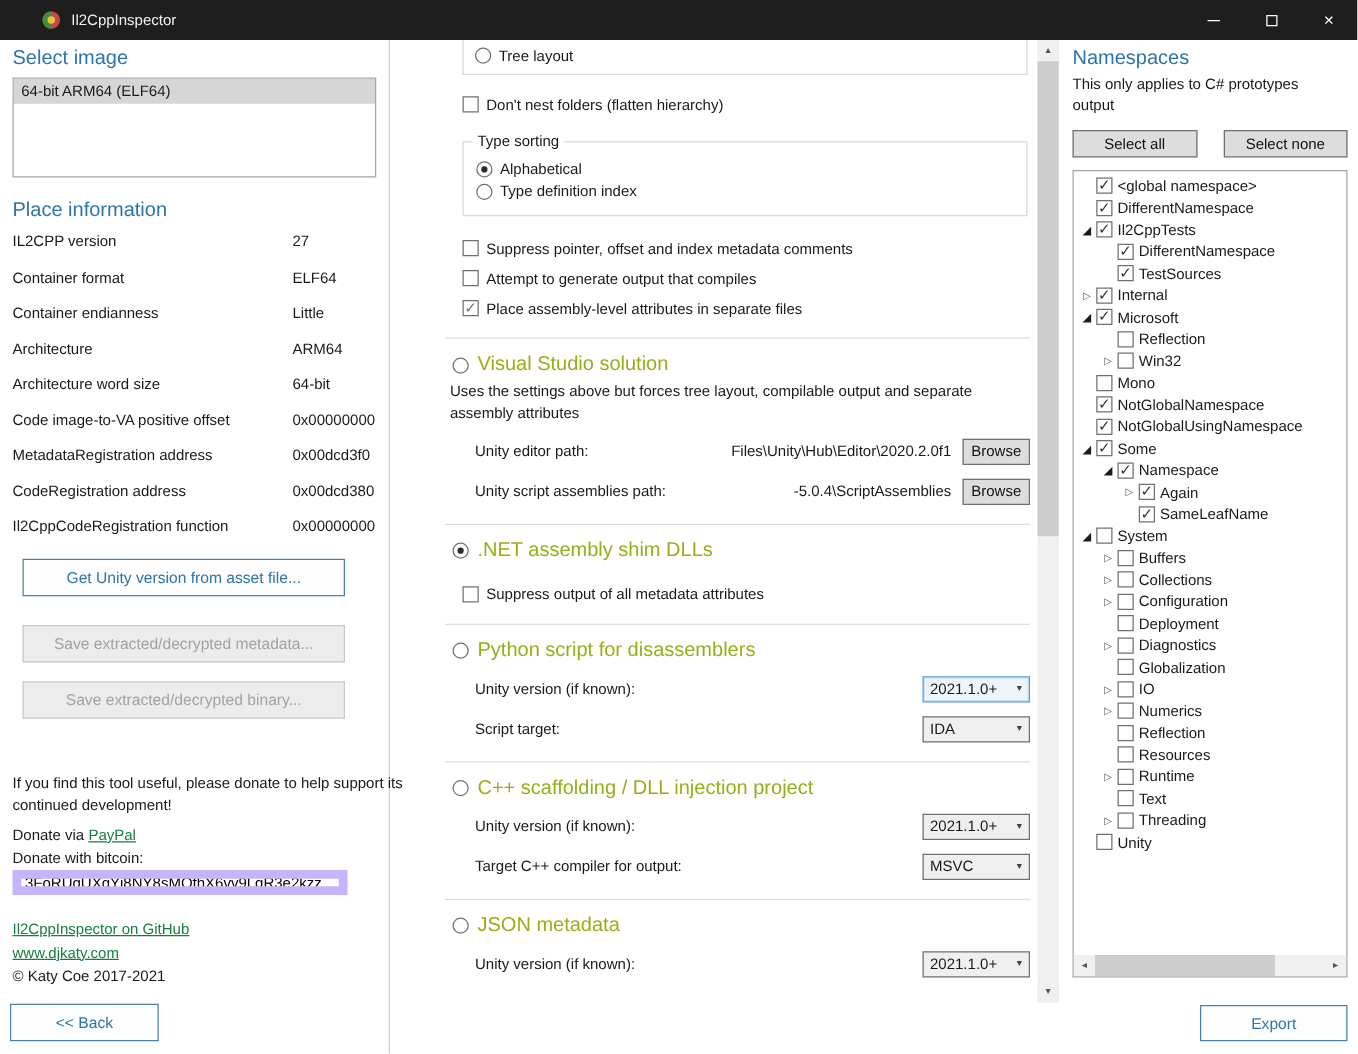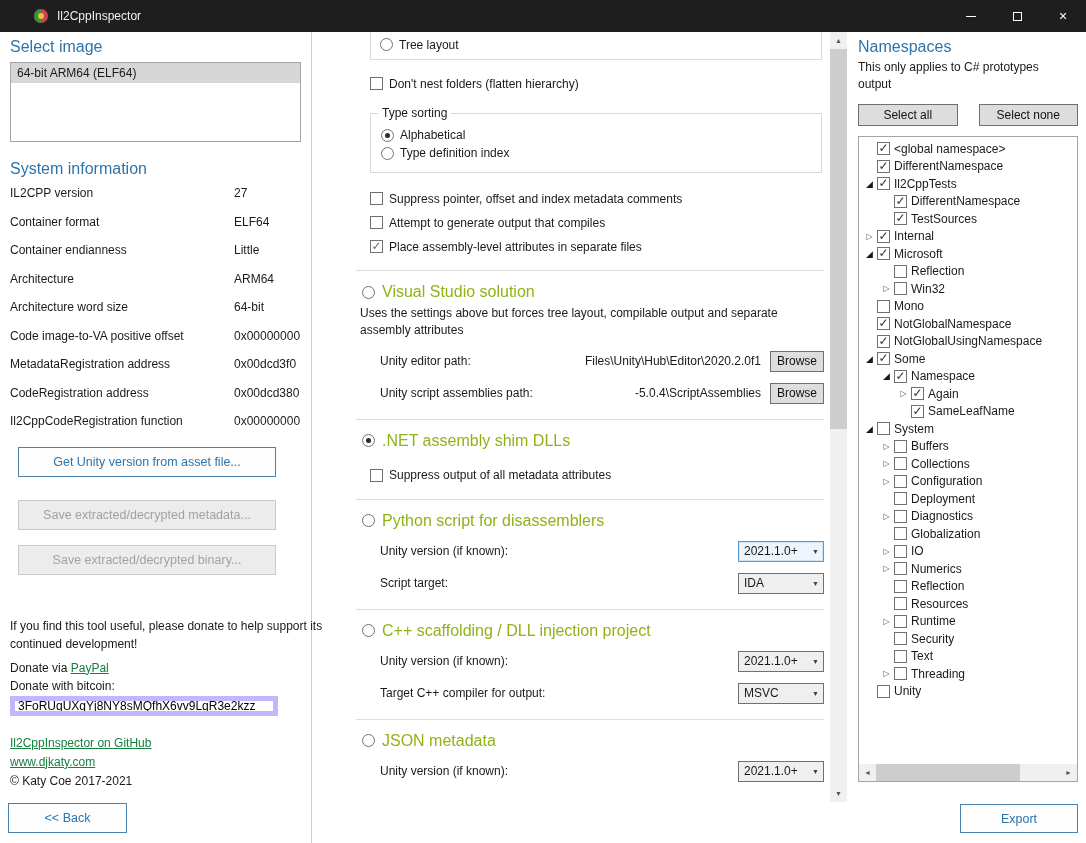--- a/index.html
+++ b/index.html
@@ -48,21 +48,21 @@
   .info-table { margin-top:8px; }
   .info-row { display:flex; height:28.5px; align-items:flex-start; }
   .info-label { width:224px; }
   .info-value { flex:1; }
   .unity-btn { display:block; margin:4px 0 0 8px; width:258px; height:30px; }
   .save-btn1 { display:block; margin:23px 0 0 8px; width:258px; height:30px; }
   .save-btn2 { display:block; margin:15px 0 0 8px; width:258px; height:30px; }
   .donate-text { margin-top:42px; width:324px; line-height:1.55; }
   .donate-line { margin-top:7px; }
   .bitcoin-label { margin-top:4px; }
-  .bitcoin-input { margin-top:3px; width:268px; height:20px; border:5px solid #c4b5fd; padding:0 3px; font:inherit; }
+  .bitcoin-input { margin-top:3px; width:268px; height:20px; border:7px solid #c4b5fd; padding:0 3px; font:inherit; }
   .links { margin-top:20px; }
   .links > div { height:19px; }
   .back-btn { position:absolute; left:8px; bottom:10px; width:119px; height:30px; font-size:14px; }
 
   
   .middle-panel { position:absolute; top:32px; left:346px; width:484px; height:811px; padding:0 6px 0 14px; }
   .cut-groupbox { height:28px; border:1px solid #d9d9d9; border-top:none; margin:0 2px 0 10px; padding:4px 0 0 9px; }
   .flatten-row { margin:15px 0 0 10px; }
   .groupbox { position:relative; border:1px solid #d9d9d9; margin:21px 2px 0 10px; padding:12px 0 10px 10px; }
   .groupbox-label { position:absolute; top:-8px; left:7px; background:#fff; padding:0 4px; }
@@ -121,21 +121,21 @@
           <span class="glyph-close">×</span>
         </div>
     </div>
   </div>
 
   <div class="left-panel">
     <div class="heading">Select image</div>
     <div class="listbox">
       <div class="list-item selected">64-bit ARM64 (ELF64)</div>
     </div>
-    <div class="heading h-image-info">System information</div>
+    <div class="heading h-image-info">Place information</div>
     <div class="info-table">
         <div class="info-row">
           <span class="info-label">IL2CPP version</span>
           <span class="info-value">27</span>
         </div>
         <div class="info-row">
           <span class="info-label">Container format</span>
           <span class="info-value">ELF64</span>
         </div>
         <div class="info-row">
@@ -475,25 +475,20 @@
             <span class="tree-label">Resources</span>
           </div>
           <div class="tree-row" style="padding-left: 20px;">
             <span class="expander">▷</span>
             <span class="checkbox"></span>
             <span class="tree-label">Runtime</span>
           </div>
           <div class="tree-row" style="padding-left: 20px;">
             <span class="expander"></span>
             <span class="checkbox"></span>
-            <span class="tree-label">Security</span>
-          </div>
-          <div class="tree-row" style="padding-left: 20px;">
-            <span class="expander"></span>
-            <span class="checkbox"></span>
             <span class="tree-label">Text</span>
           </div>
           <div class="tree-row" style="padding-left: 20px;">
             <span class="expander">▷</span>
             <span class="checkbox"></span>
             <span class="tree-label">Threading</span>
           </div>
           <div class="tree-row" style="padding-left: 3px;">
             <span class="expander"></span>
             <span class="checkbox"></span>

